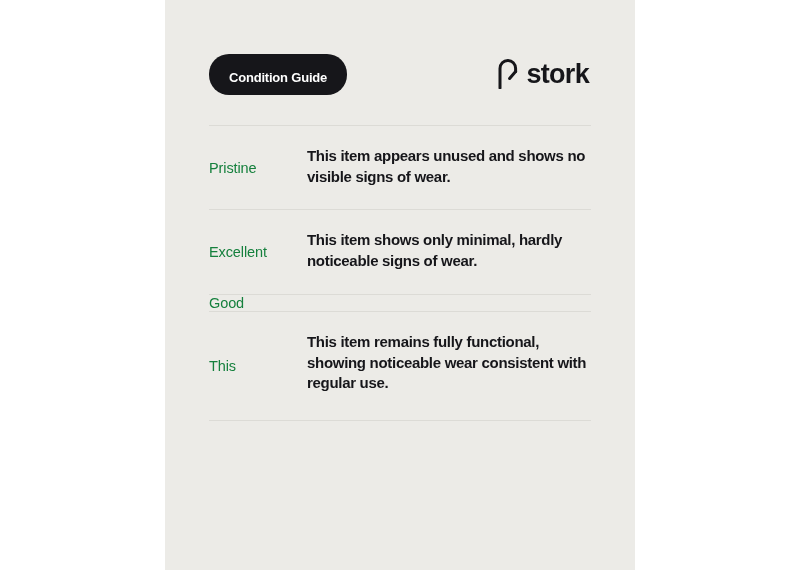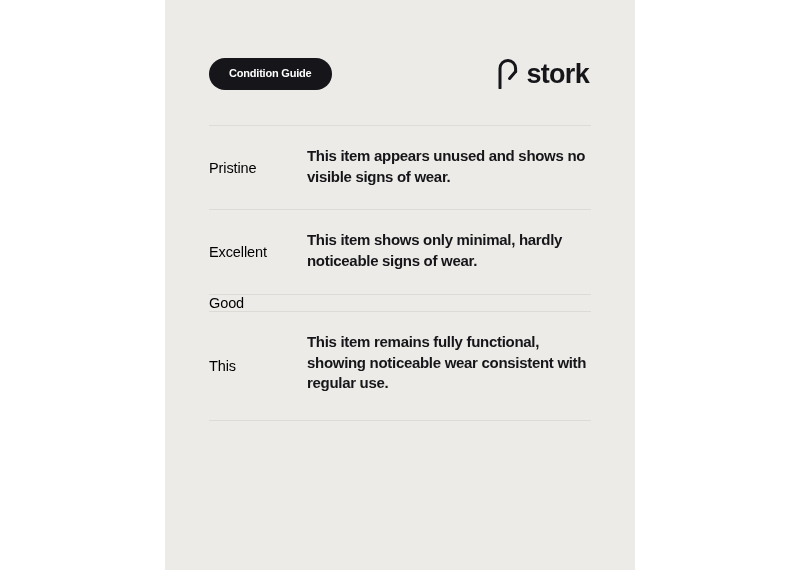--- a/index.html
+++ b/index.html
@@ -41,22 +41,22 @@
     width: 382px;
     height: 40px;
     display: flex;
     align-items: center;
     justify-content: space-between;
   }
   .pill {
     background: #16161a;
     color: #ffffff;
     border-radius: 20px;
-    padding: 10px 20px 11px 20px;
-    font-size: 11px;
+    padding: 17px 20px 11px 20px;
+    font-size: 13px;
     font-weight: bold;
     letter-spacing: -0.2px;
     line-height: 1;
     white-space: nowrap;
   }
   .brand {
     display: flex;
     align-items: center;
     gap: 7px;
     margin-right: 2px;
@@ -84,21 +84,21 @@
     align-items: flex-start;
     border-top: 1px solid #dcdbd6;
     padding: 0;
   }
   .row.last-line {
     border-bottom: 1px solid #dcdbd6;
   }
   .row-label {
     flex: 0 0 98px;
     font-size: 14.5px;
-    color: #000000;
+    color: #15803d;
     letter-spacing: -0.1px;
     display: flex;
     align-items: center;
     align-self: stretch;
   }
   .row-desc {
     flex: 1 1 auto;
     font-size: 15px;
     font-weight: bold;
     color: #16161a;

